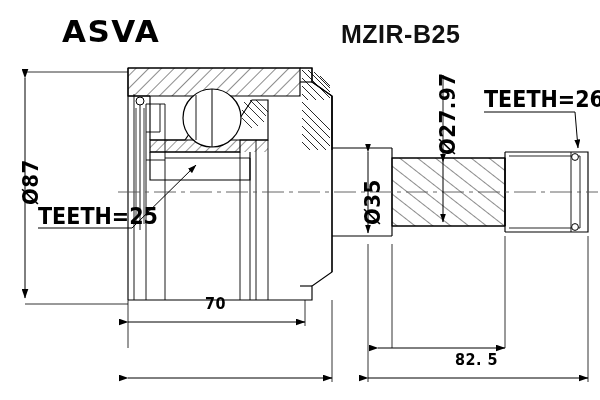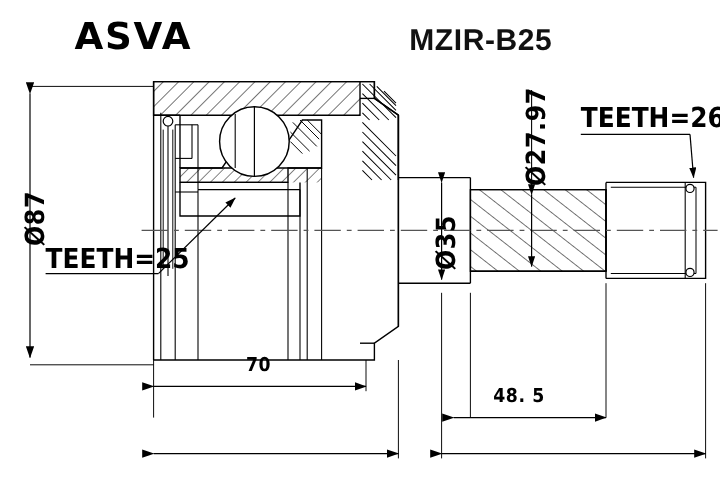--- a/index.html
+++ b/index.html
@@ -243,16 +243,16 @@
 
   <div class="dimtext d-v" style="left:362px;top:225px;transform:rotate(-90deg);">Ø35</div>
 
   <div class="dimtext d-v" style="left:437px;top:155px;transform:rotate(-90deg);">Ø27.97</div>
 
   <div class="dimtext d-teeth" style="left:484px;top:88px;">TEETH=26</div>
 
   <div class="dimtext d-h" style="left:205px;top:296px;">70</div>
 
 
-  <div class="dimtext d-h" style="left:411px;top:322px;">48. 5</div>
-
+
+  <div class="dimtext d-h" style="left:455px;top:352px;">82. 5</div>
 
 </div>
 
 </body></html>

